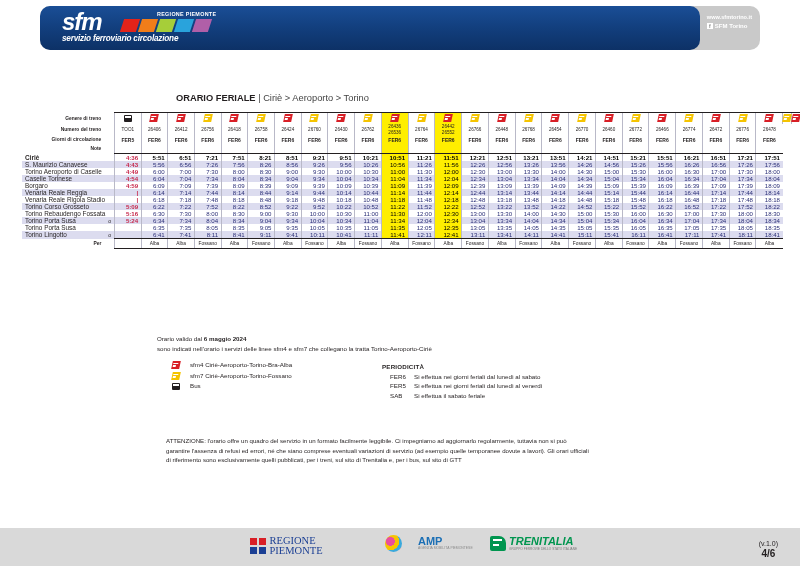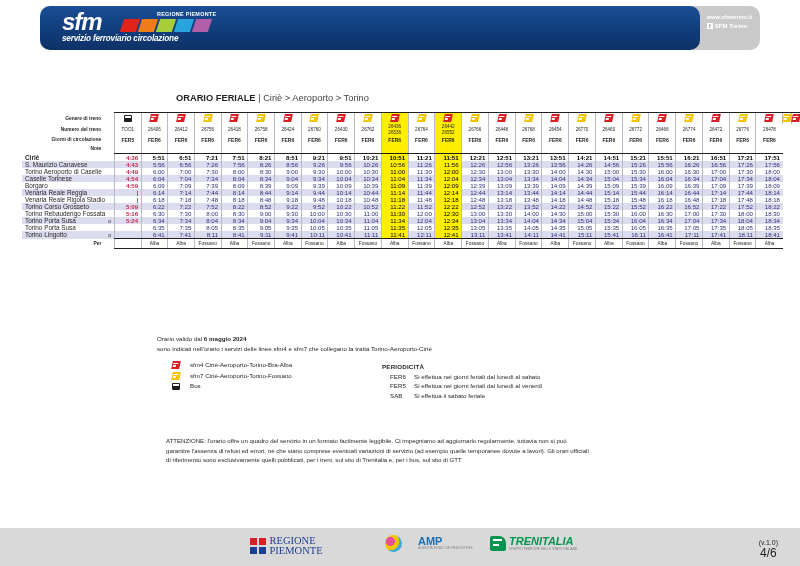--- a/index.html
+++ b/index.html
@@ -88,21 +88,21 @@
      background:radial-gradient(circle at 32% 38%,#e94e9c 0 28%,#f5c400 29% 55%,#3aa9dc 56% 78%,#d81f26 79% 100%);}
   .amp-tx{color:#1b6fb5;font-weight:bold;font-size:11px;line-height:11px;}
   .amp-sub{color:#8a8a8a;font-size:3.4px;line-height:3.6px;}
   .lg-tr{position:absolute;left:490px;top:8px;display:flex;align-items:center;gap:3px;}
   .tr-m{width:16px;height:15px;background:#00954f;position:relative;border-radius:2px 7px 2px 2px;}
   .tr-m:after{content:"";position:absolute;left:3px;top:2.5px;width:9px;height:2.6px;background:#fff;}
   .tr-m:before{content:"";position:absolute;left:3px;top:7.5px;width:5.5px;height:2.6px;background:#fff;}
   .tr-tx{color:#00954f;font-weight:bold;font-style:italic;font-size:11px;line-height:11px;}
   .tr-sub{color:#7a7a7a;font-size:3.2px;}
   .pg{position:absolute;right:22px;bottom:6px;text-align:center;font-size:7px;color:#231f20;line-height:10px;}
-  .pg b{font-weight:normal;font-size:12px;}
+  .pg b{font-weight:bold;font-size:10px;}
 </style>
 </head>
 <body>
 
 <div class="hdr">
   <div class="hdr-blue">
     <div class="regione-pm">REGIONE PIEMONTE</div>
     <div class="logo-sfm">sfm</div>
     <div class="bars">
         <i style="background: rgb(226, 35, 26);"></i>

